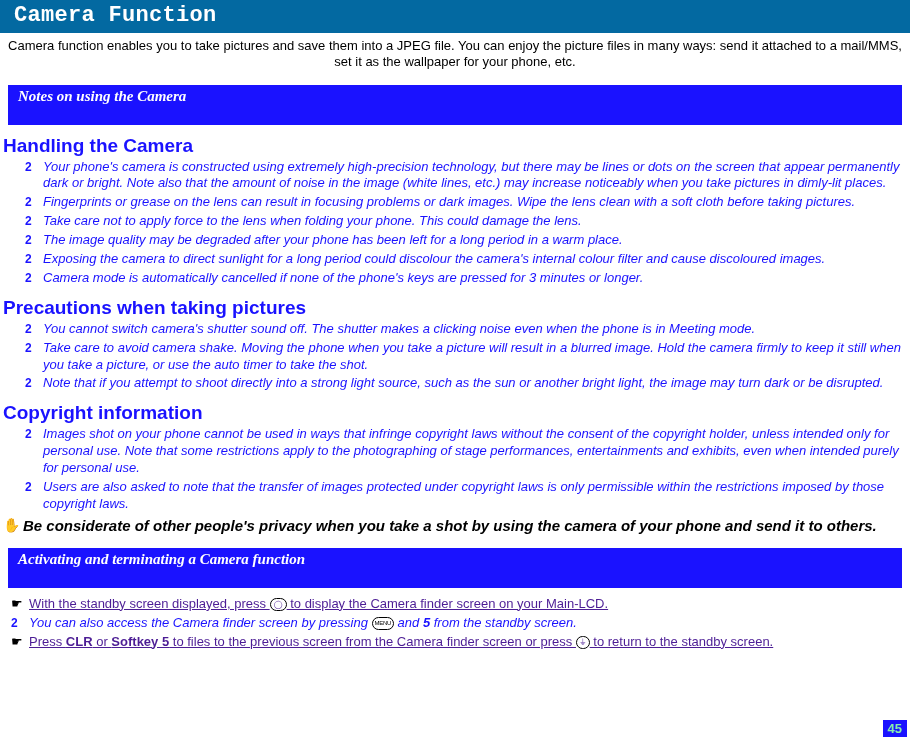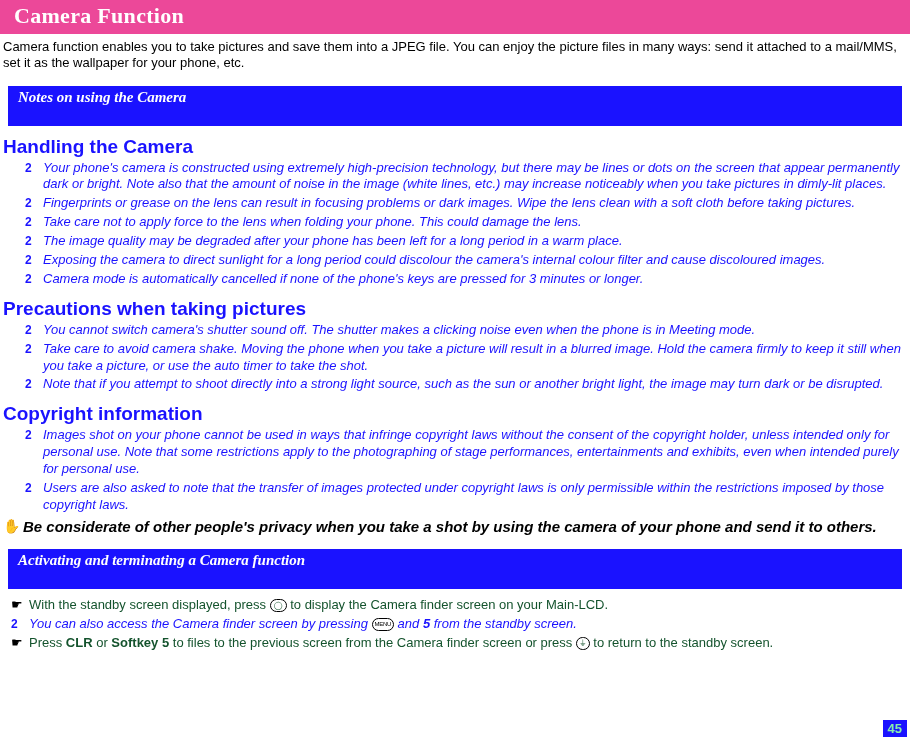--- a/index.html
+++ b/index.html
@@ -8,32 +8,33 @@
     width: 910px;
     height: 740px;
     font-family: Arial, Helvetica, sans-serif;
     font-size: 13px;
     color: #000;
     position: relative;
     background: #fff;
     overflow: hidden;
   }
   .title-bar {
-    background: #ec4899;
+    background: #0369a1;
     color: #fff;
     font-weight: 900;
     font-size: 22px;
-    font-family: Liberation Serif, serif;
+    font-family: Liberation Mono, monospace;
     padding: 3px 18px 5px 14px;
     letter-spacing: 0.3px;
   }
   .intro {
     font-size: 13px;
     padding: 5px 3px 0 3px;
     line-height: 1.25;
+    text-align: center;
   }
   .section-bar {
     background: #1a12ff;
     color: #fff;
     font-family: Georgia, 'Times New Roman', serif;
     font-style: italic;
     font-weight: bold;
     font-size: 15px;
     padding: 3px 10px 20px 10px;
     margin: 14px 8px 8px 8px;
@@ -62,24 +63,25 @@
     font-style: normal;
   }
   .bullet-text-italic {
     color: #1a12ff;
     font-style: italic;
     font-size: 13px;
     line-height: 1.3;
     flex: 1;
   }
   .bullet-text-normal {
-    color: #14532d;
+    color: #4c1d95;
     font-size: 13px;
     line-height: 1.3;
     flex: 1;
+    text-decoration: underline;
   }
   .handnote {
     display: flex;
     align-items: flex-start;
     margin: 4px 3px 0 3px;
   }
   .hand-icon {
     flex: 0 0 20px;
     font-size: 14px;
   }

